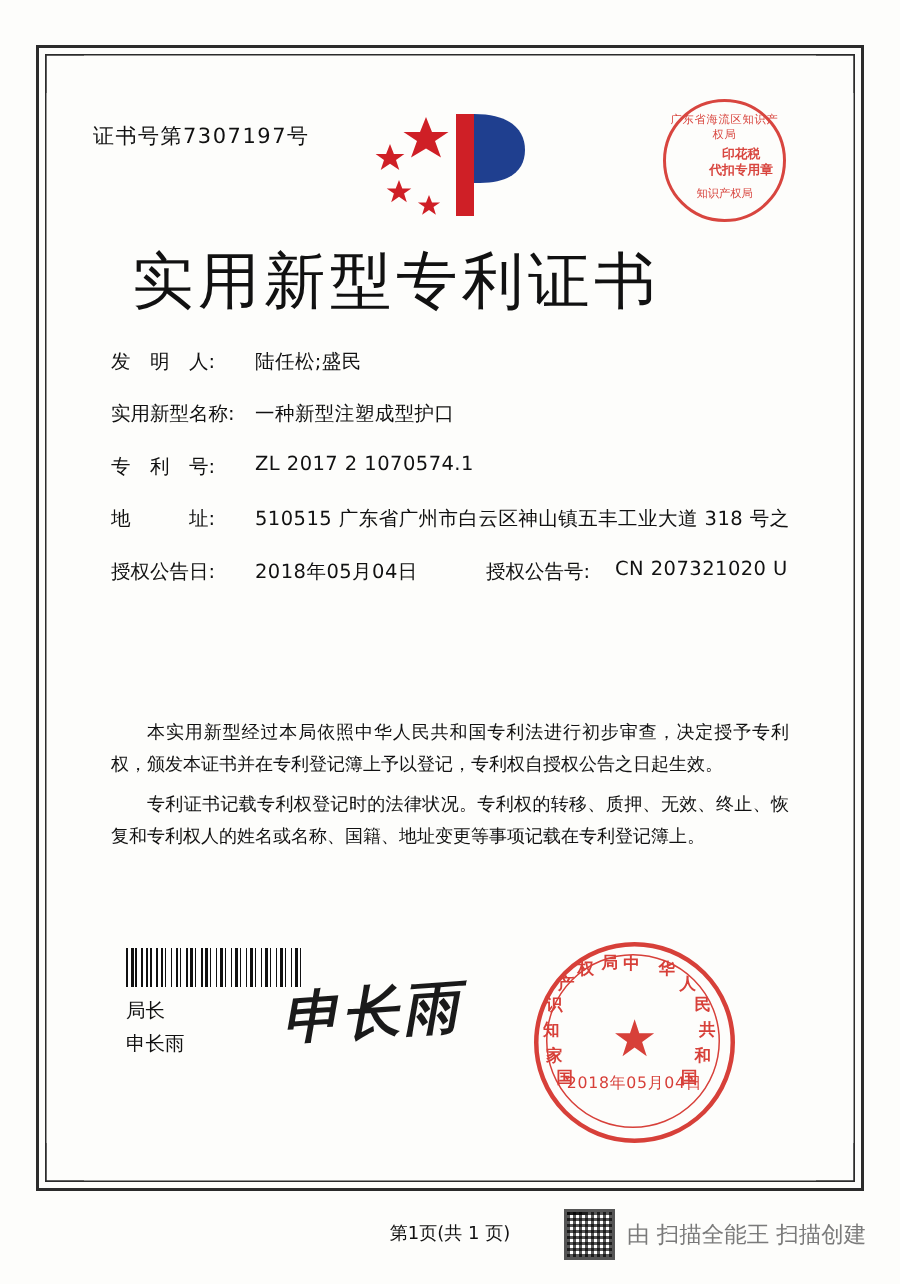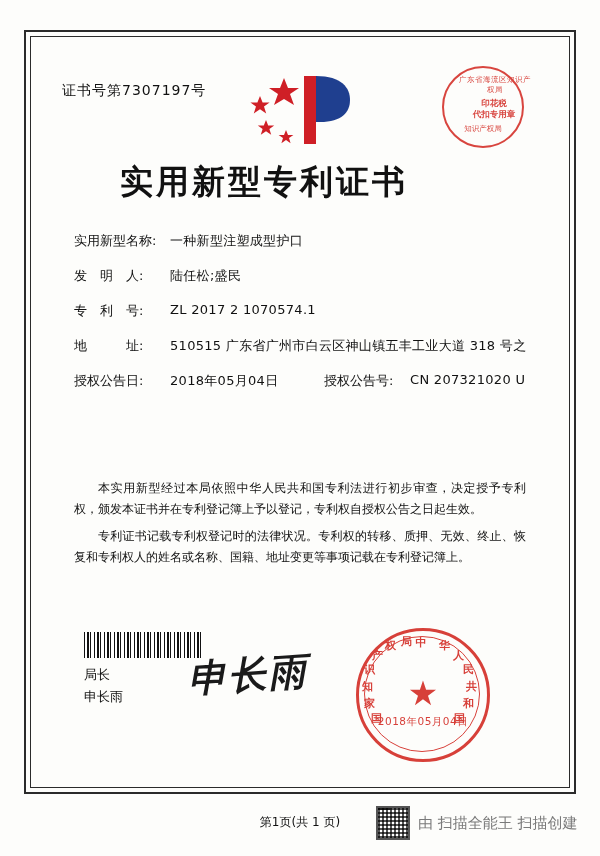--- a/index.html
+++ b/index.html
@@ -38,30 +38,30 @@
   .cert-no{
     position:absolute;left:62px;top:82px;
     font-size:14px;color:#111;letter-spacing:1px;
     font-family:"DejaVu Sans","Liberation Sans",sans-serif;
   }
   .logo{
     position:absolute;left:246px;top:74px;width:110px;height:72px;
   }
   .title{
     position:absolute;left:0;top:160px;width:528px;text-align:center;
-    font-size:33px;font-weight:bold;color:#111;letter-spacing:3px;
+    font-size:41px;font-weight:normal;color:#111;letter-spacing:3px;
   }
   
   .seal-top{
     position:absolute;left:442px;top:66px;width:78px;height:78px;
     border:2px solid #d2261f;border-radius:50%;
     color:#d2261f;opacity:.85;
   }
   .seal-top .st-arc{
-    position:absolute;left:12px;top:7px;width:78px;text-align:center;
+    position:absolute;left:0;top:7px;width:78px;text-align:center;
     font-size:7.5px;letter-spacing:.5px;line-height:10px;
   }
   .seal-top .st-mid{
     position:absolute;left:0;top:30px;width:100px;text-align:center;
     font-size:8.5px;line-height:11px;font-weight:bold;
   }
   .seal-top .st-bot{
     position:absolute;left:0;top:56px;width:78px;text-align:center;
     font-size:7.5px;line-height:10px;
   }
@@ -186,26 +186,26 @@
   <div class="seal-top">
     <div class="st-arc">广东省海流区知识产权局</div>
     <div class="st-mid">印花税<br>代扣专用章</div>
     <div class="st-bot">知识产权局</div>
   </div>
 
   <div class="title">实用新型专利证书</div>
 
   <div class="fields">
     <div class="field-row">
+      <div class="field-label">发　明　人:</div>
+      <div class="field-value">陆任松;盛民</div>
+    </div>
+    <div class="field-row">
       <div class="field-label">实用新型名称:</div>
       <div class="field-value">一种新型注塑成型护口</div>
-    </div>
-    <div class="field-row">
-      <div class="field-label">发　明　人:</div>
-      <div class="field-value">陆任松;盛民</div>
     </div>
     <div class="field-row">
       <div class="field-label">专　利　号:</div>
       <div class="field-value">ZL 2017 2 1070574.1</div>
     </div>
     <div class="field-row">
       <div class="field-label">地　　　址:</div>
       <div class="field-value">510515  广东省广州市白云区神山镇五丰工业大道 318 号之</div>
     </div>
 

